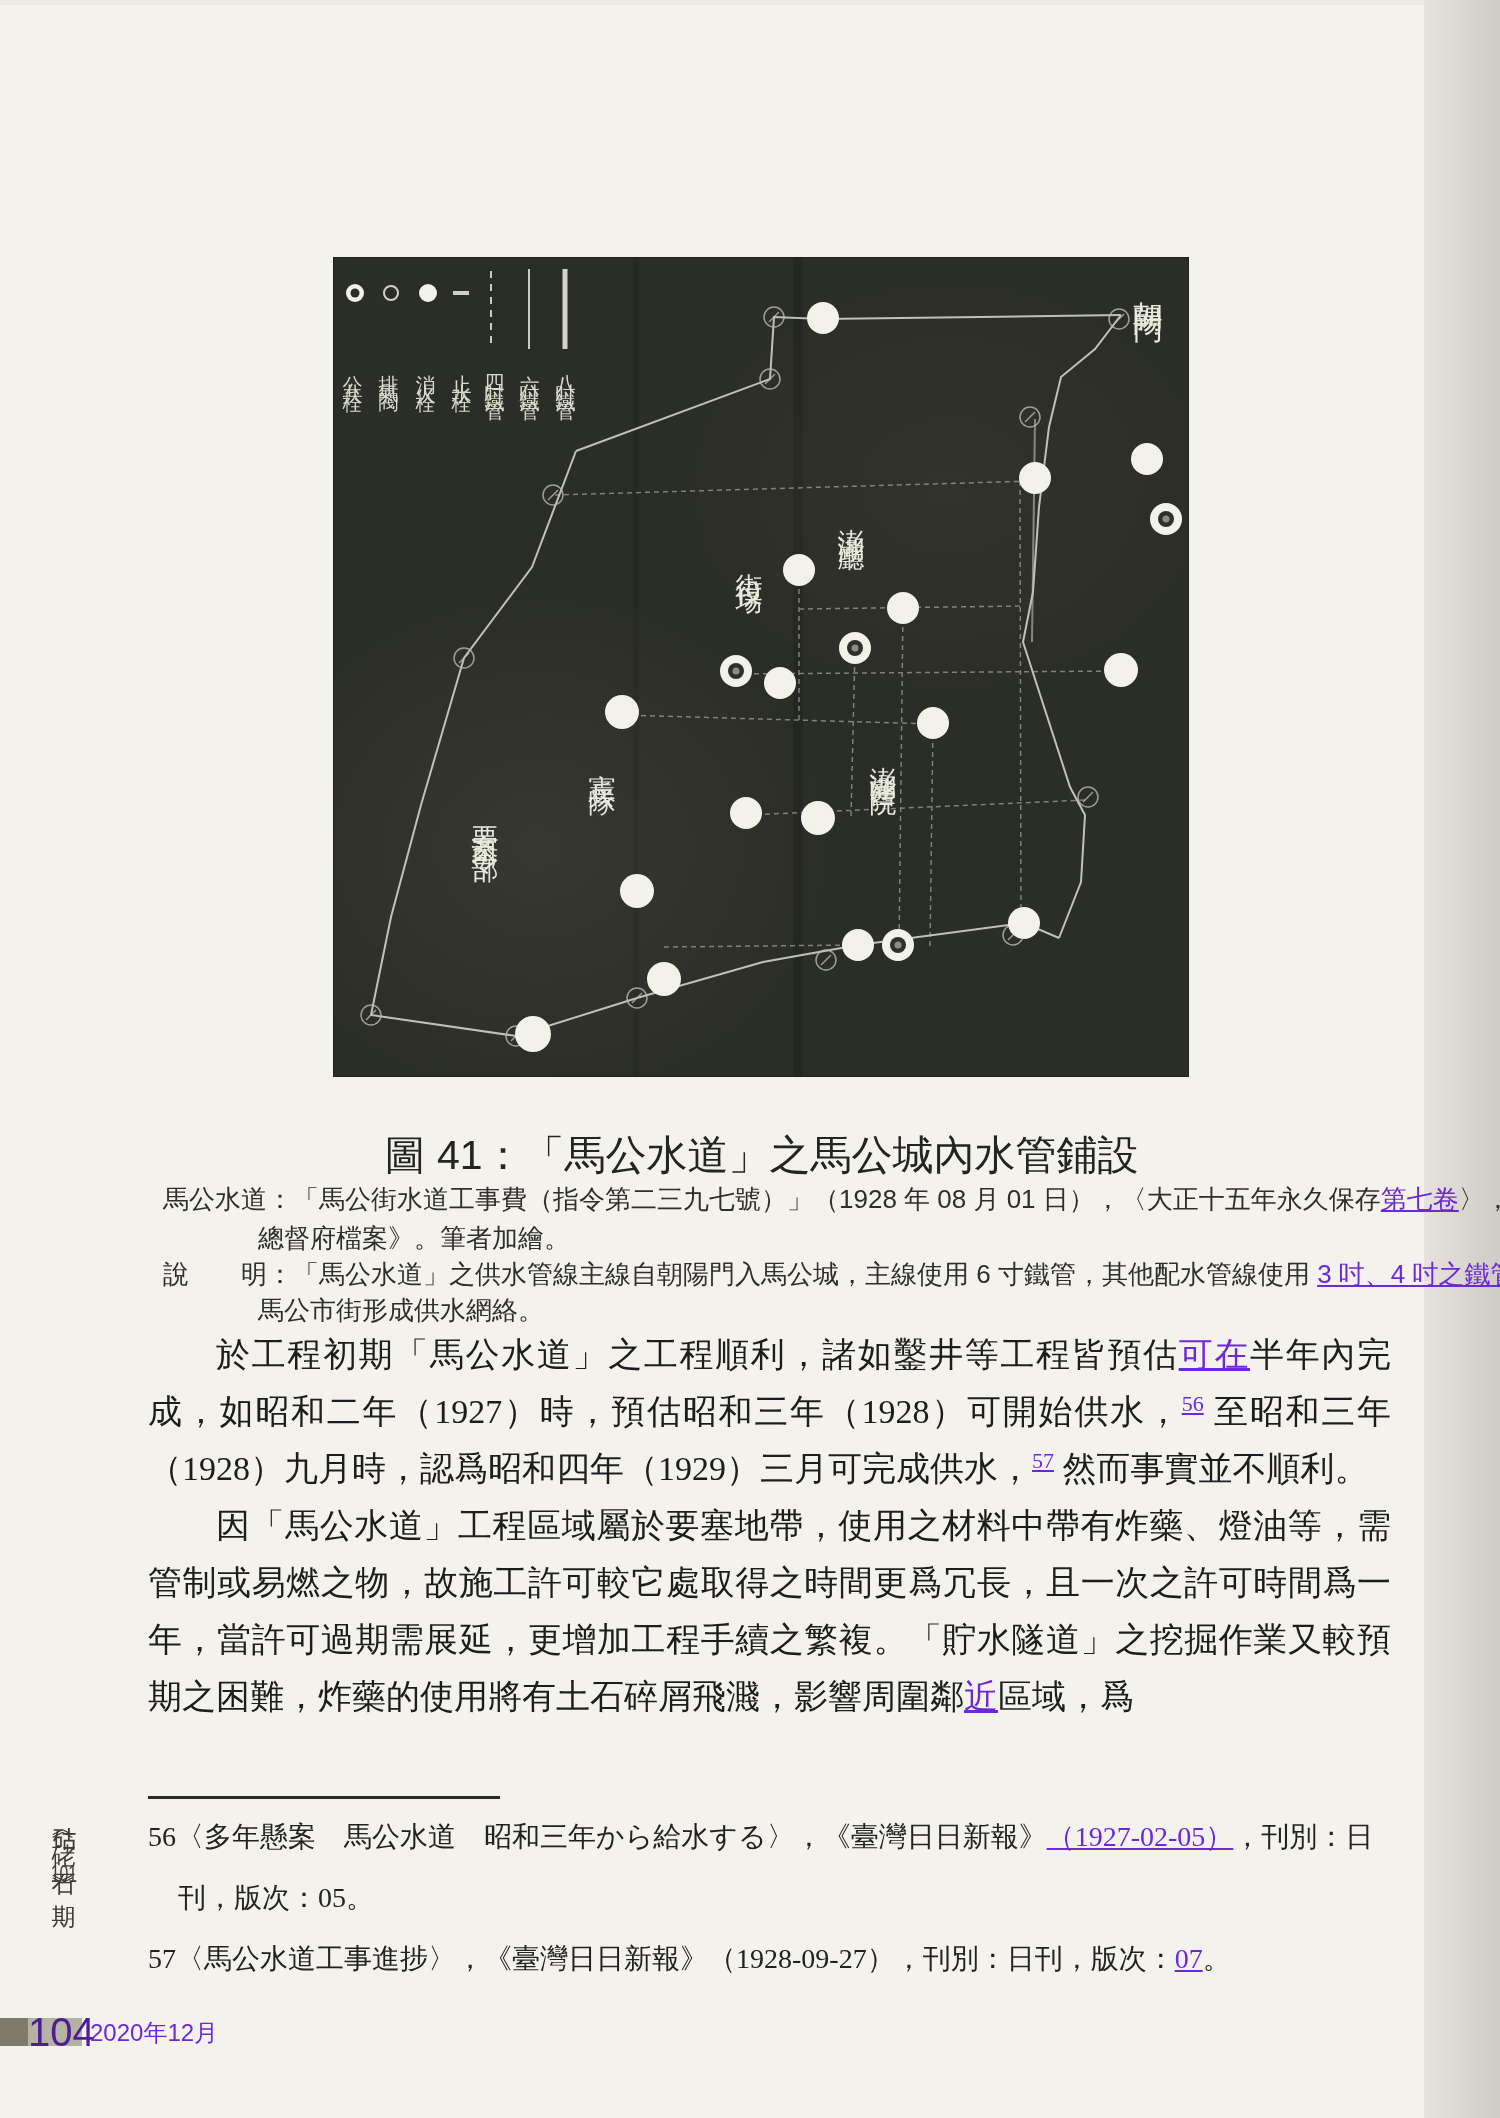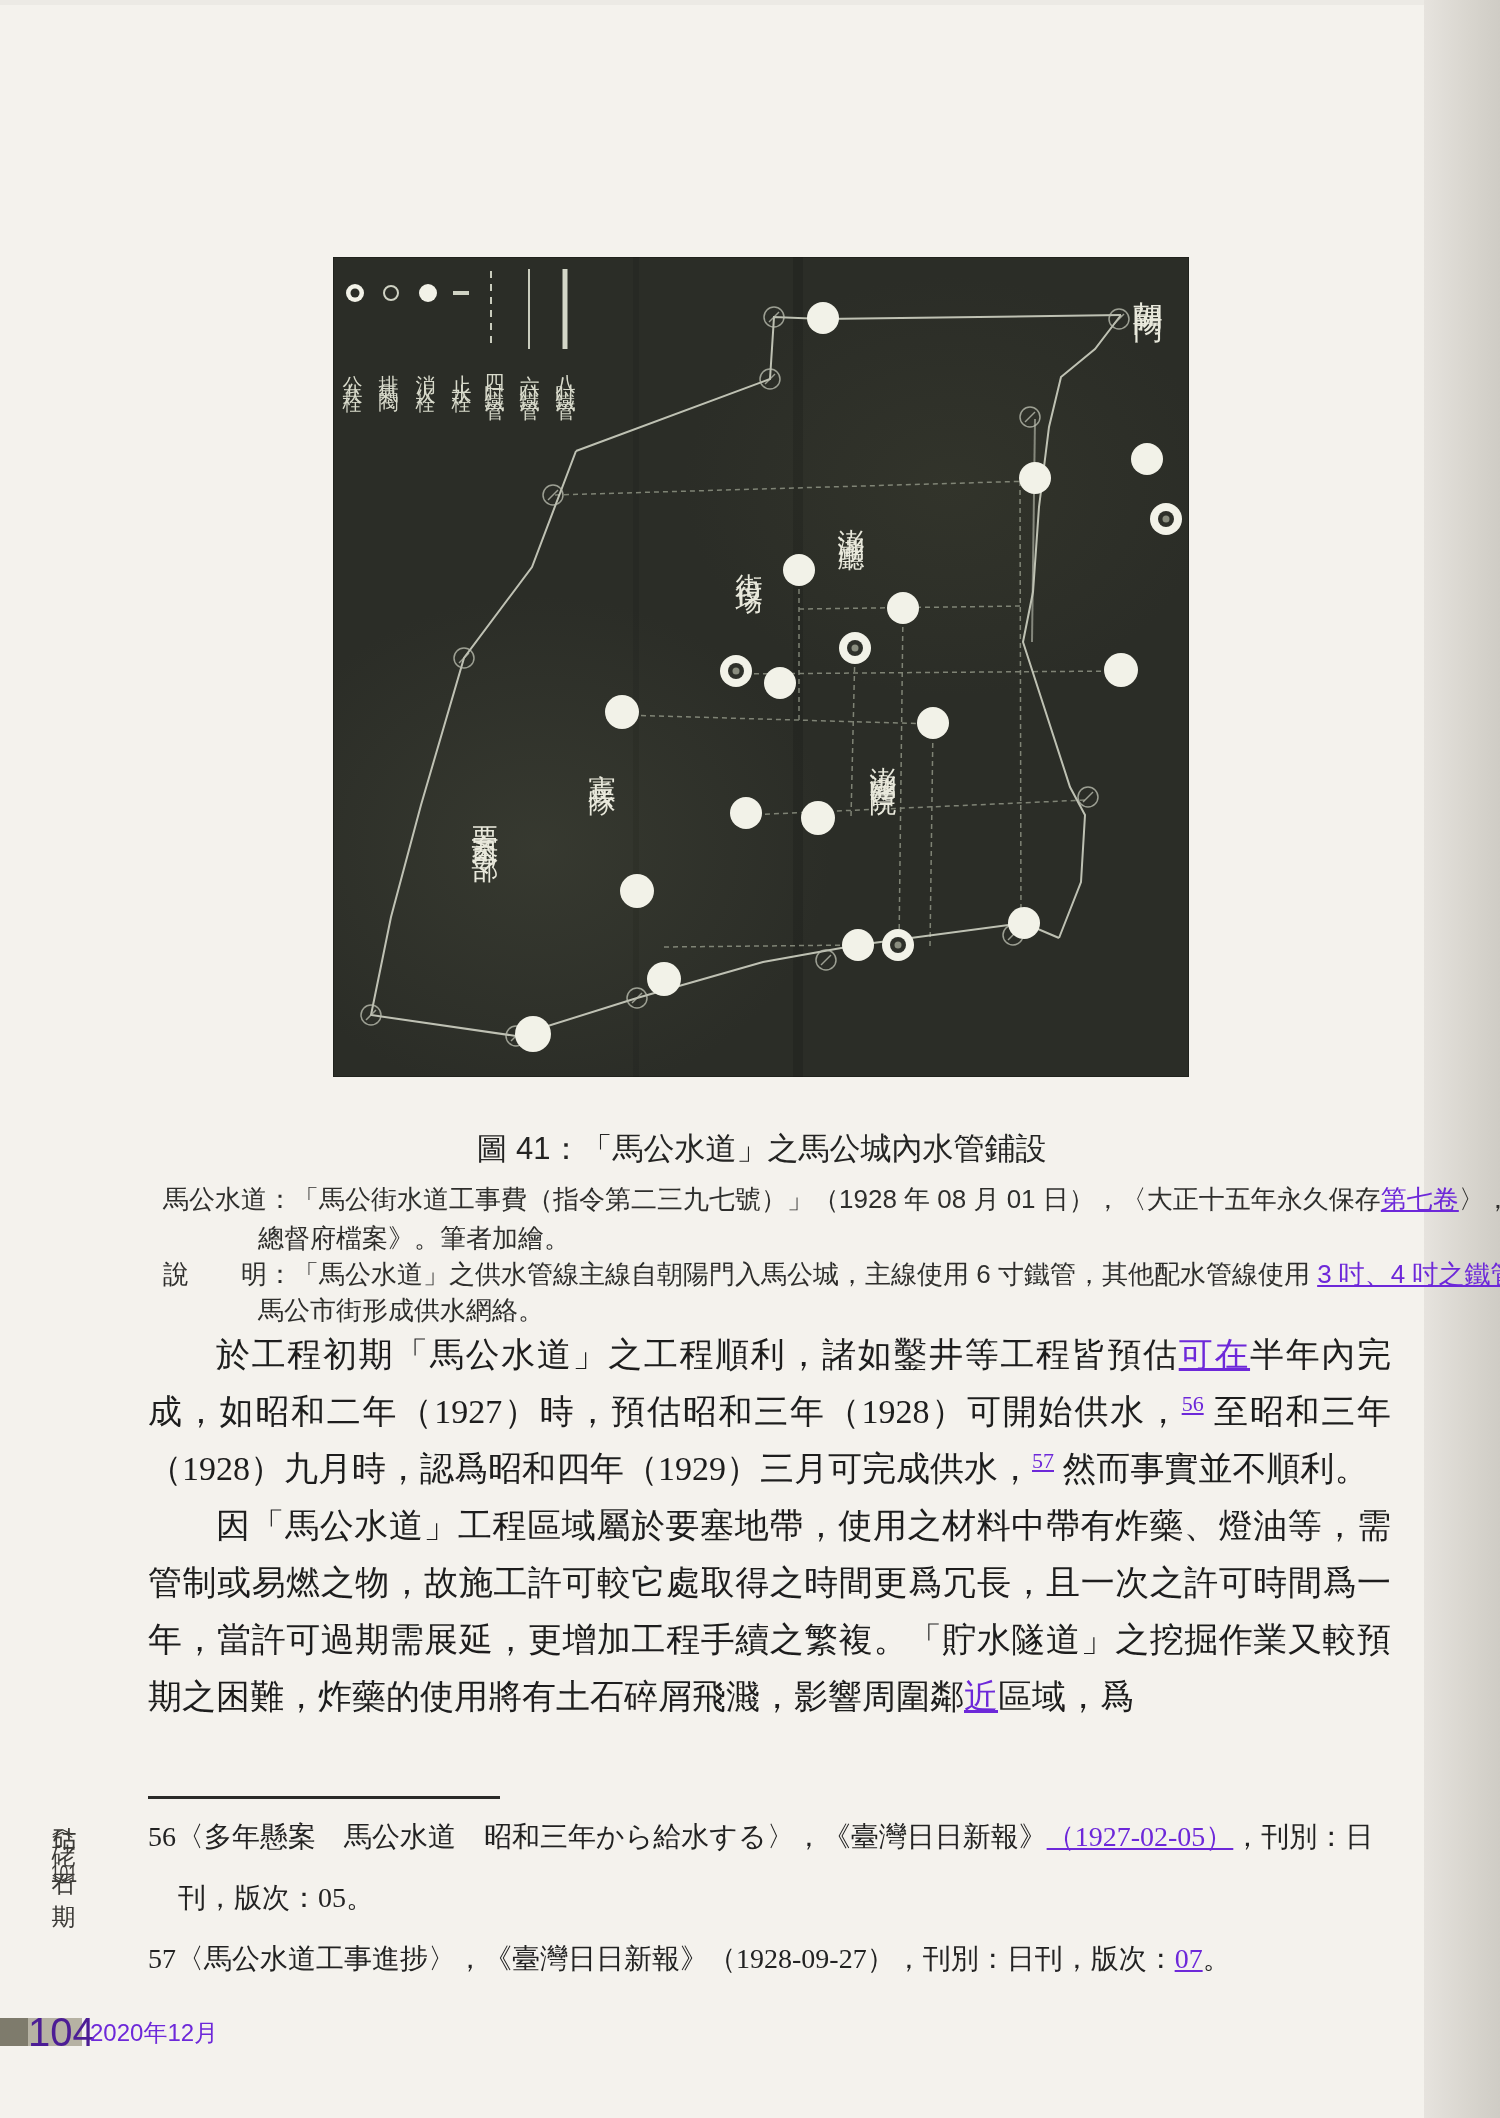--- a/index.html
+++ b/index.html
@@ -24,21 +24,21 @@
   .map svg{position:absolute;left:0;top:0;}
   .maplabel{position:absolute;writing-mode:vertical-rl;text-orientation:upright;
     color:#e9e9dc;letter-spacing:7px;line-height:1;
     font-family:"Liberation Serif","DejaVu Serif",serif;}
   .leglabel{position:absolute;writing-mode:vertical-rl;text-orientation:upright;
     color:#d8dacb;font-size:20px;letter-spacing:9px;line-height:1;
     font-family:"Liberation Serif","DejaVu Serif",serif;}
   
   .caption{left:333px;top:1128px;width:857px;text-align:center;
     font-family:"Liberation Sans","DejaVu Sans",sans-serif;
-    font-size:31px;color:#242423;}
+    font-size:41px;color:#242423;}
   .noteline{white-space:nowrap;font-family:"Liberation Sans","DejaVu Sans",sans-serif;
     font-size:26px;color:#2e2e2c;}
   
   .bodytext{left:148px;top:1326px;width:1243px;font-size:34px;line-height:57px;
     text-align:justify;color:#1d1d1d;}
   .bodytext p{margin:0;text-indent:2em;}
   sup{font-size:22px;vertical-align:super;line-height:0;}
   .teal{color:#6d28d9;text-decoration:underline;}
   
   .fnrule{left:148px;top:1796px;width:352px;height:3px;background:#2a2a28;}

